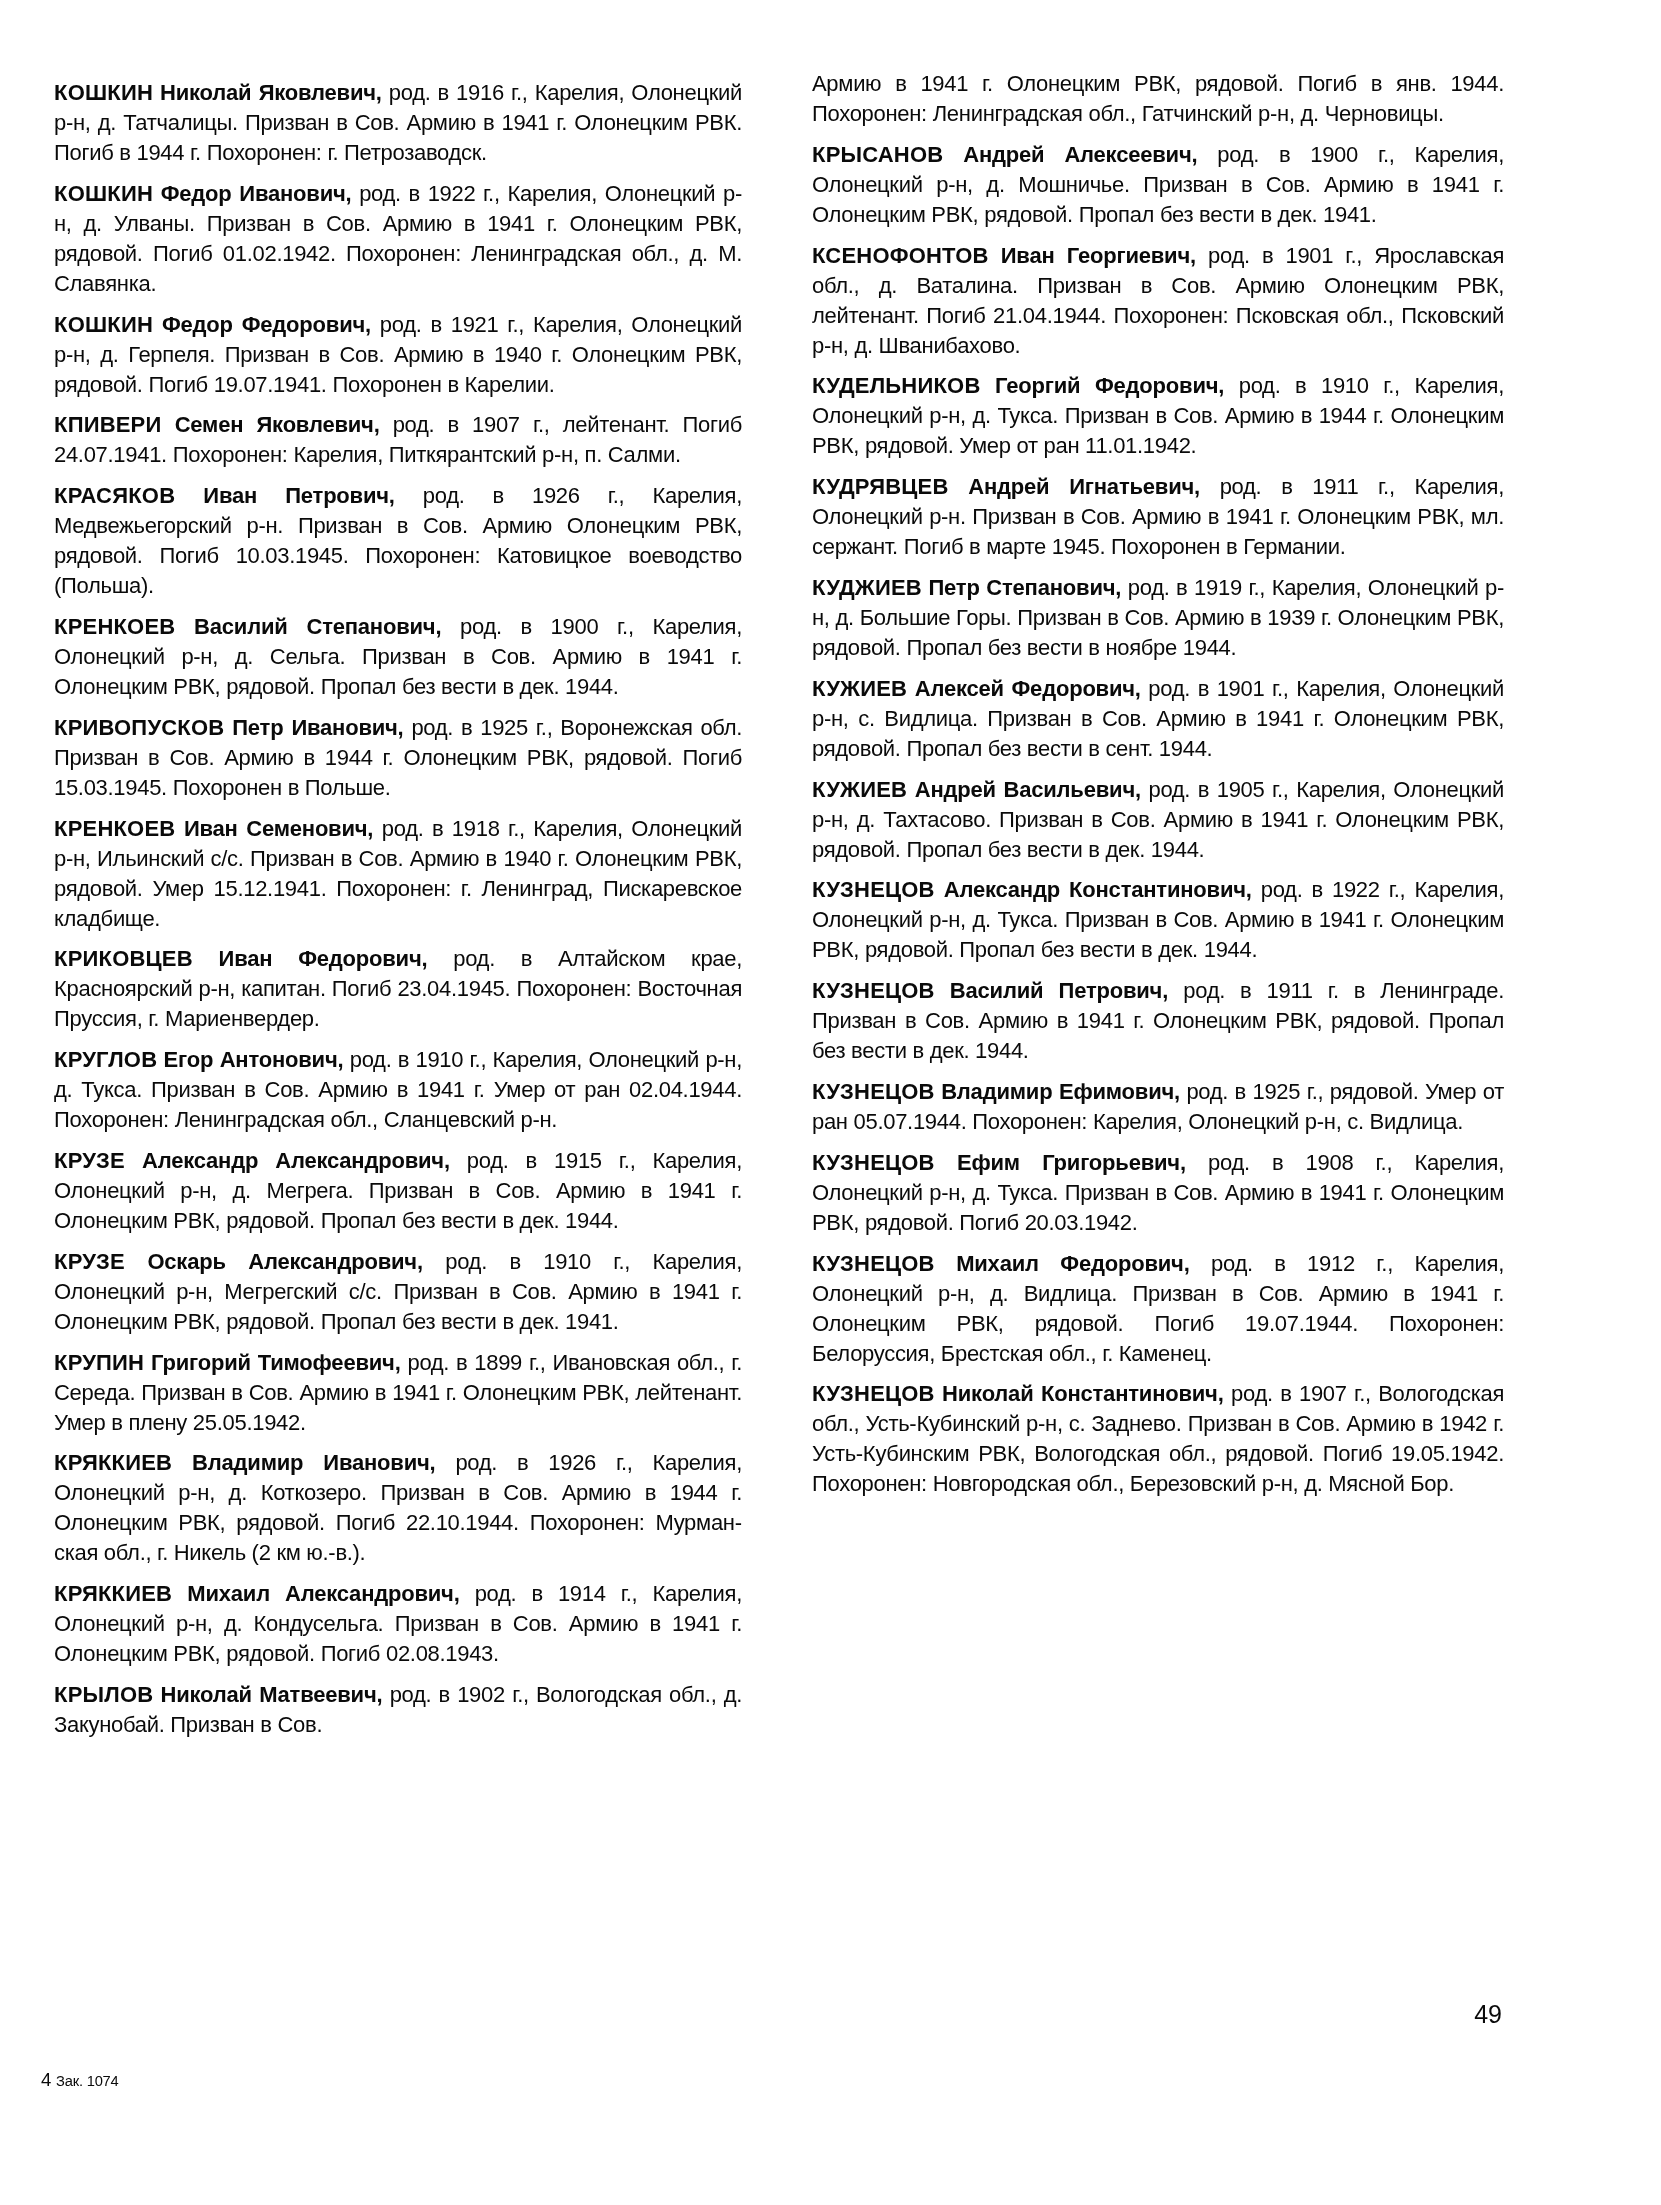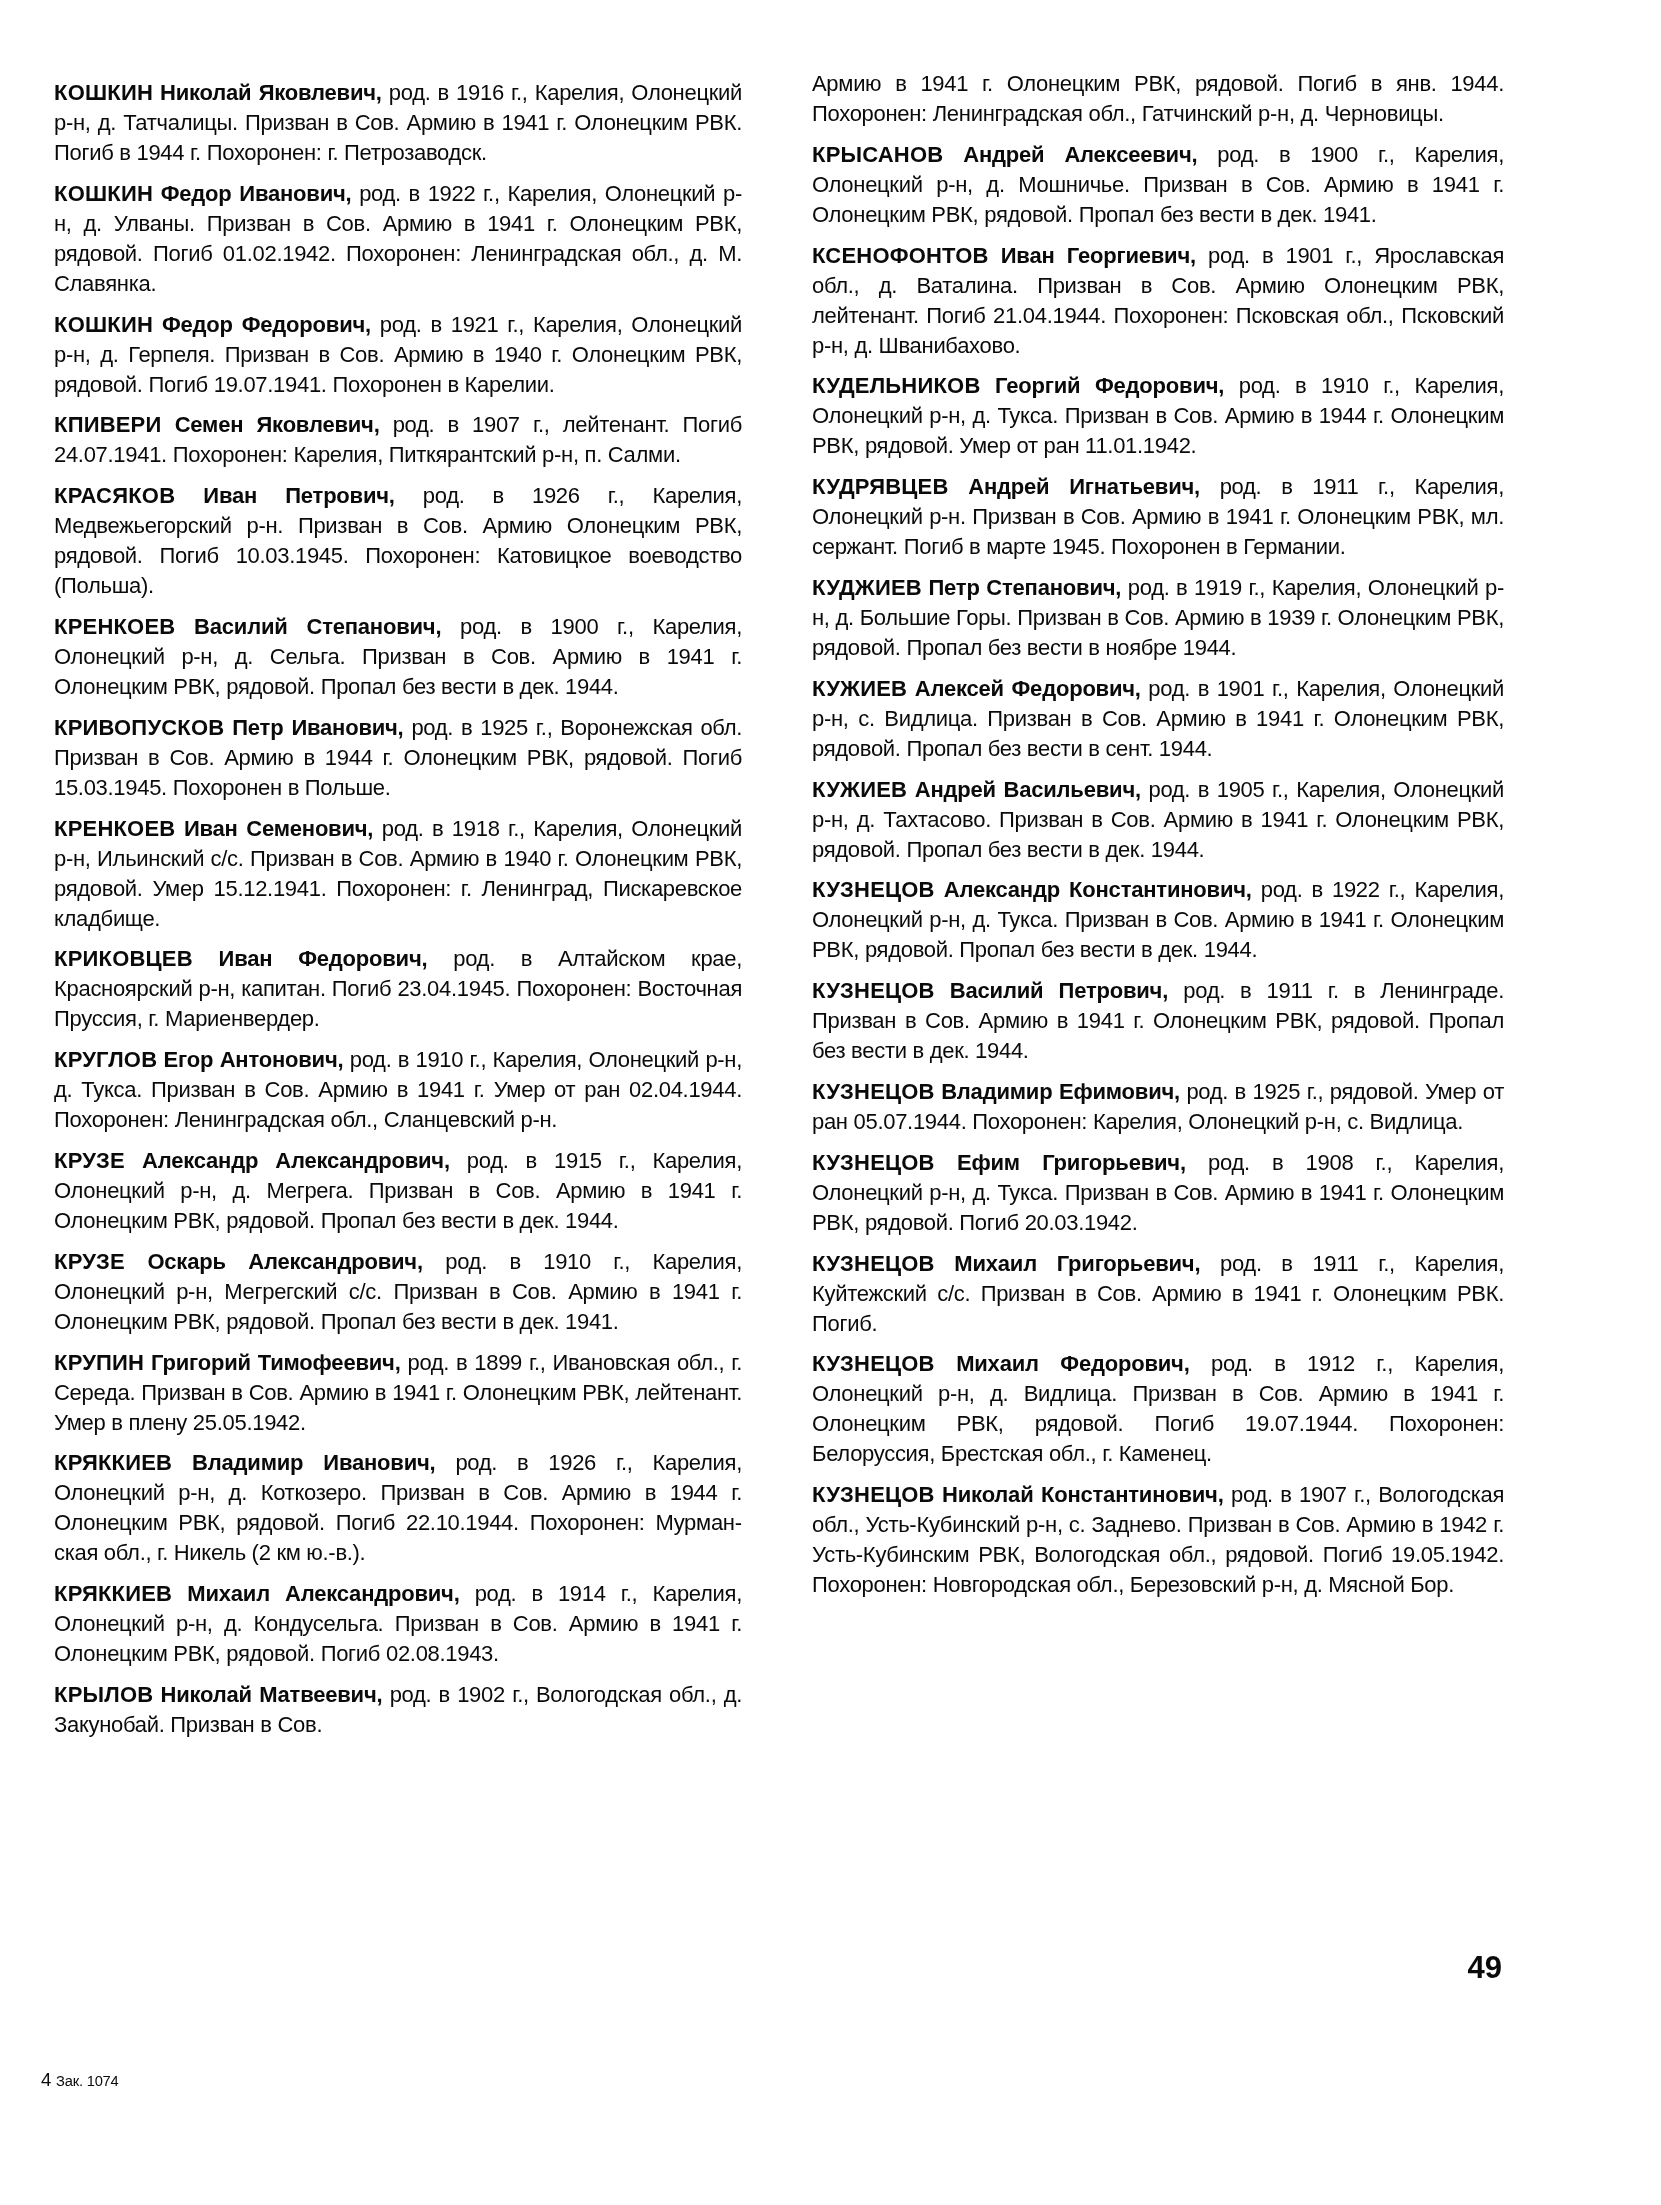--- a/index.html
+++ b/index.html
@@ -32,23 +32,22 @@
     position: absolute;
     left: 41px;
     top: 2069px;
     font-size: 14.7px;
     letter-spacing: -0.2px;
   }
   .footer-left .sig-num { font-size: 18.6px; margin-right: 4.9px; }
   .page-number {
     position: absolute;
     right: 160px;
-    top: 1950px;
-    font-size: 31px;
-    font-weight: bold;
+    top: 2000px;
+    font-size: 25px;
   }
 </style>
 </head>
 <body>
 
 <div id="col-left" class="column">
   <p class="entry"><span class="surname">КОШКИН</span> <span class="given">Николай Яковлевич,</span><span> род. в 1916 г., Карелия, Олонецкий р-н, д. Татчалицы. Призван в Сов. Армию в 1941 г. Олонецким РВК. Погиб в 1944 г. Похоронен: г. Петрозаводск.</span></p>
   <p class="entry"><span class="surname">КОШКИН</span> <span class="given">Федор Иванович,</span><span> род. в 1922 г., Карелия, Олонецкий р-н, д. Улваны. Призван в Сов. Армию в 1941 г. Олонецким РВК, рядовой. Погиб 01.02.1942. Похоронен: Ленинградская обл., д. М. Славянка.</span></p>
   <p class="entry"><span class="surname">КОШКИН</span> <span class="given">Федор Федорович,</span><span> род. в 1921 г., Карелия, Олонецкий р-н, д. Герпеля. Призван в Сов. Армию в 1940 г. Олонецким РВК, рядовой. Погиб 19.07.1941. Похоронен в Карелии.</span></p>
   <p class="entry"><span class="surname">КПИВЕРИ</span> <span class="given">Семен Яковлевич,</span><span> род. в 1907 г., лейтенант. Погиб 24.07.1941. Похоронен: Карелия, Питкярантский р-н, п. Салми.</span></p>
@@ -72,21 +71,20 @@
   <p class="entry"><span class="surname">КСЕНОФОНТОВ</span> <span class="given">Иван Георгиевич,</span><span> род. в 1901 г., Ярославская обл., д. Ваталина. Призван в Сов. Армию Олонецким РВК, лейтенант. Погиб 21.04.1944. Похоронен: Псковская обл., Псковский р-н, д. Шванибахово.</span></p>
   <p class="entry"><span class="surname">КУДЕЛЬНИКОВ</span> <span class="given">Георгий Федорович,</span><span> род. в 1910 г., Карелия, Олонецкий р-н, д. Тукса. Призван в Сов. Армию в 1944 г. Олонецким РВК, рядовой. Умер от ран 11.01.1942.</span></p>
   <p class="entry"><span class="surname">КУДРЯВЦЕВ</span> <span class="given">Андрей Игнатьевич,</span><span> род. в 1911 г., Карелия, Олонецкий р-н. Призван в Сов. Армию в 1941 г. Олонецким РВК, мл. сержант. Погиб в марте 1945. Похоронен в Германии.</span></p>
   <p class="entry"><span class="surname">КУДЖИЕВ</span> <span class="given">Петр Степанович,</span><span> род. в 1919 г., Каре­лия, Олонецкий р-н, д. Большие Горы. Призван в Сов. Армию в 1939 г. Олонецким РВК, рядовой. Пропал без вести в ноябре 1944.</span></p>
   <p class="entry"><span class="surname">КУЖИЕВ</span> <span class="given">Алексей Федорович,</span><span> род. в 1901 г., Карелия, Олонецкий р-н, с. Видлица. Призван в Сов. Армию в 1941 г. Олонецким РВК, рядовой. Пропал без вести в сент. 1944.</span></p>
   <p class="entry"><span class="surname">КУЖИЕВ</span> <span class="given">Андрей Васильевич,</span><span> род. в 1905 г., Карелия, Олонецкий р-н, д. Тахтасово. Призван в Сов. Армию в 1941 г. Олонецким РВК, рядовой. Пропал без вести в дек. 1944.</span></p>
   <p class="entry"><span class="surname">КУЗНЕЦОВ</span> <span class="given">Александр Константинович,</span><span> род. в 1922 г., Карелия, Олонецкий р-н, д. Тукса. Призван в Сов. Армию в 1941 г. Олонецким РВК, рядовой. Пропал без вести в дек. 1944.</span></p>
   <p class="entry"><span class="surname">КУЗНЕЦОВ</span> <span class="given">Василий Петрович,</span><span> род. в 1911 г. в Ле­нинграде. Призван в Сов. Армию в 1941 г. Олонец­ким РВК, рядовой. Пропал без вести в дек. 1944.</span></p>
   <p class="entry"><span class="surname">КУЗНЕЦОВ</span> <span class="given">Владимир Ефимович,</span><span> род. в 1925 г., рядовой. Умер от ран 05.07.1944. Похоронен: Карелия, Олонецкий р-н, с. Видлица.</span></p>
   <p class="entry"><span class="surname">КУЗНЕЦОВ</span> <span class="given">Ефим Григорьевич,</span><span> род. в 1908 г., Карелия, Олонецкий р-н, д. Тукса. Призван в Сов. Армию в 1941 г. Олонецким РВК, рядовой. Погиб 20.03.1942.</span></p>
-  <p class="entry"><span class="surname">КУЗНЕЦОВ</span> <span class="given">Михаил Григорьевич,</span><span> род. в 1911 г., Карелия, Куйтежский с/с. Призван в Сов. Армию в 1941 г. Олонецким РВК. Погиб.</span></p>
   <p class="entry"><span class="surname">КУЗНЕЦОВ</span> <span class="given">Михаил Федорович,</span><span> род. в 1912 г., Ка­релия, Олонецкий р-н, д. Видлица. Призван в Сов. Армию в 1941 г. Олонецким РВК, рядовой. Погиб 19.07.1944. Похоронен: Белоруссия, Брестская обл., г. Каменец.</span></p>
   <p class="entry"><span class="surname">КУЗНЕЦОВ</span> <span class="given">Николай Константинович,</span><span> род. в 1907 г., Вологодская обл., Усть-Кубинский р-н, с. Заднево. Призван в Сов. Армию в 1942 г. Усть-Ку­бинским РВК, Вологодская обл., рядовой. Погиб 19.05.1942. Похоронен: Новгородская обл., Березов­ский р-н, д. Мясной Бор.</span></p>
 </div>
 
 <div class="footer-left">
   <span class="sig-num">4</span><span>Зак. 1074</span>
 </div>
 
 <div class="page-number">49</div>
 

